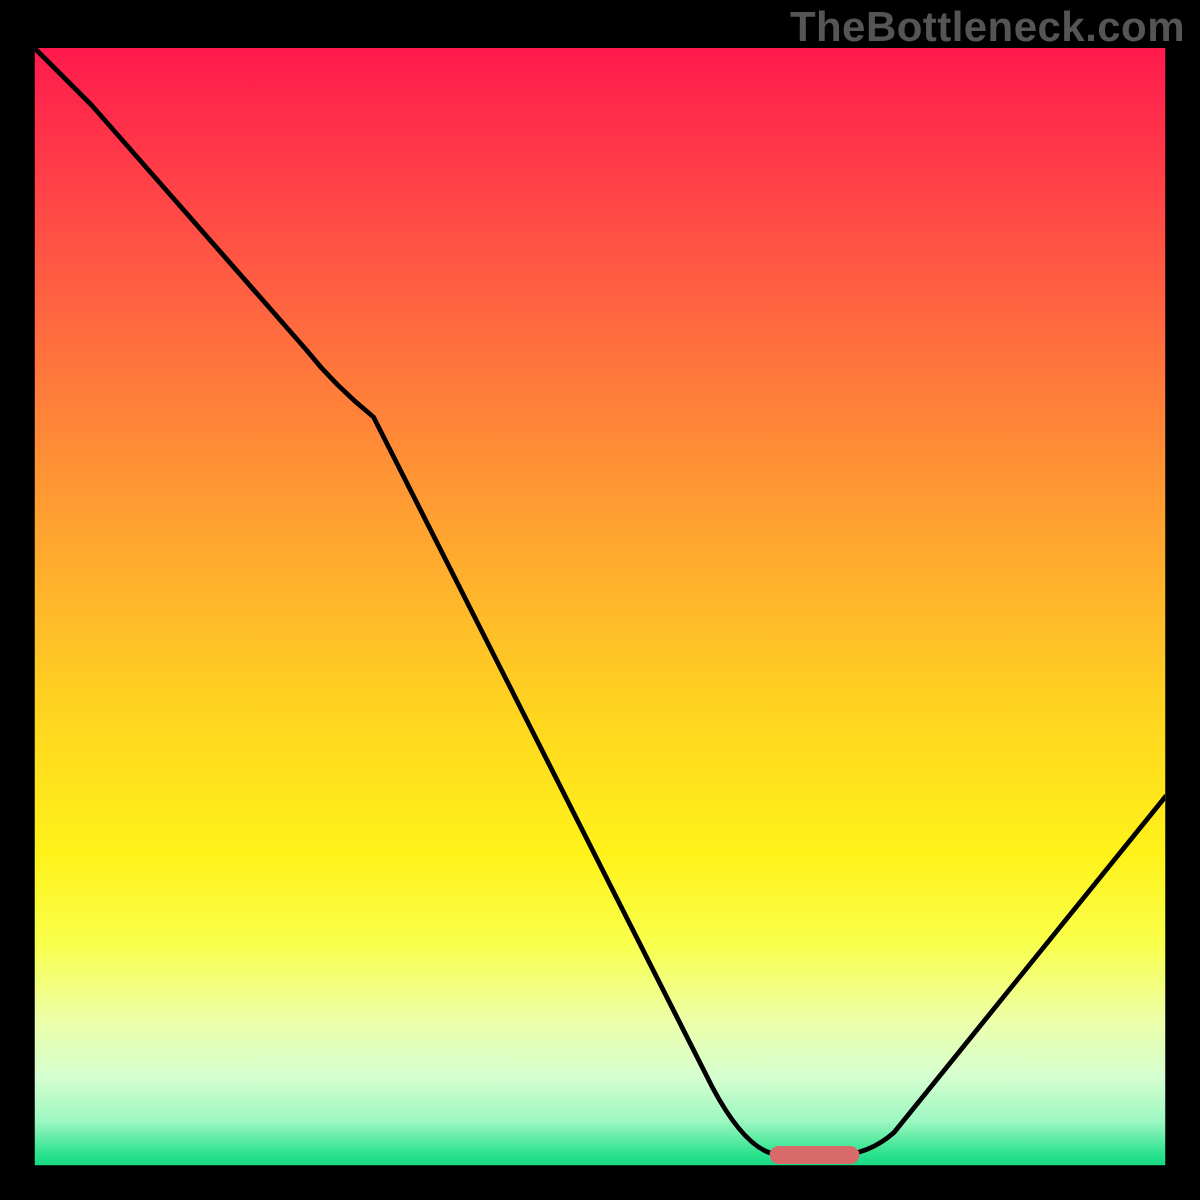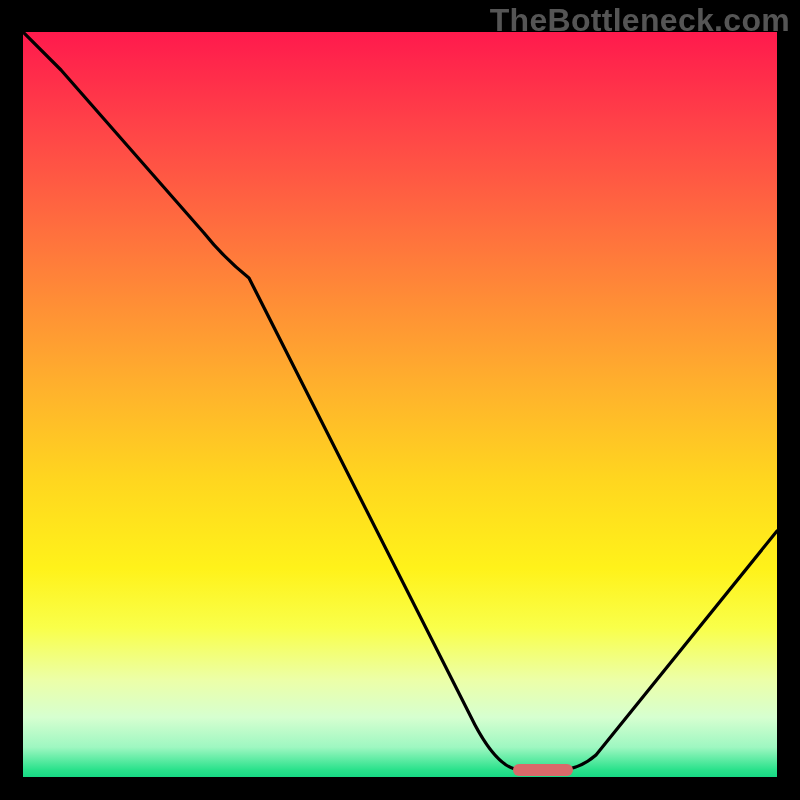--- a/index.html
+++ b/index.html
@@ -17,21 +17,21 @@
     top: 0;
     width: 800px;
     height: 800px;
     background: #000;
   }
   .watermark {
     position: absolute;
     top: 2px;
     right: 10px;
     color: #555;
-    font-size: 32px;
+    font-size: 28px;
     font-weight: 600;
     letter-spacing: 0.3px;
     user-select: none;
   }
   .plot {
     position: absolute;
     left: 23px;
     top: 32px;
     width: 754px;
     height: 745px;

